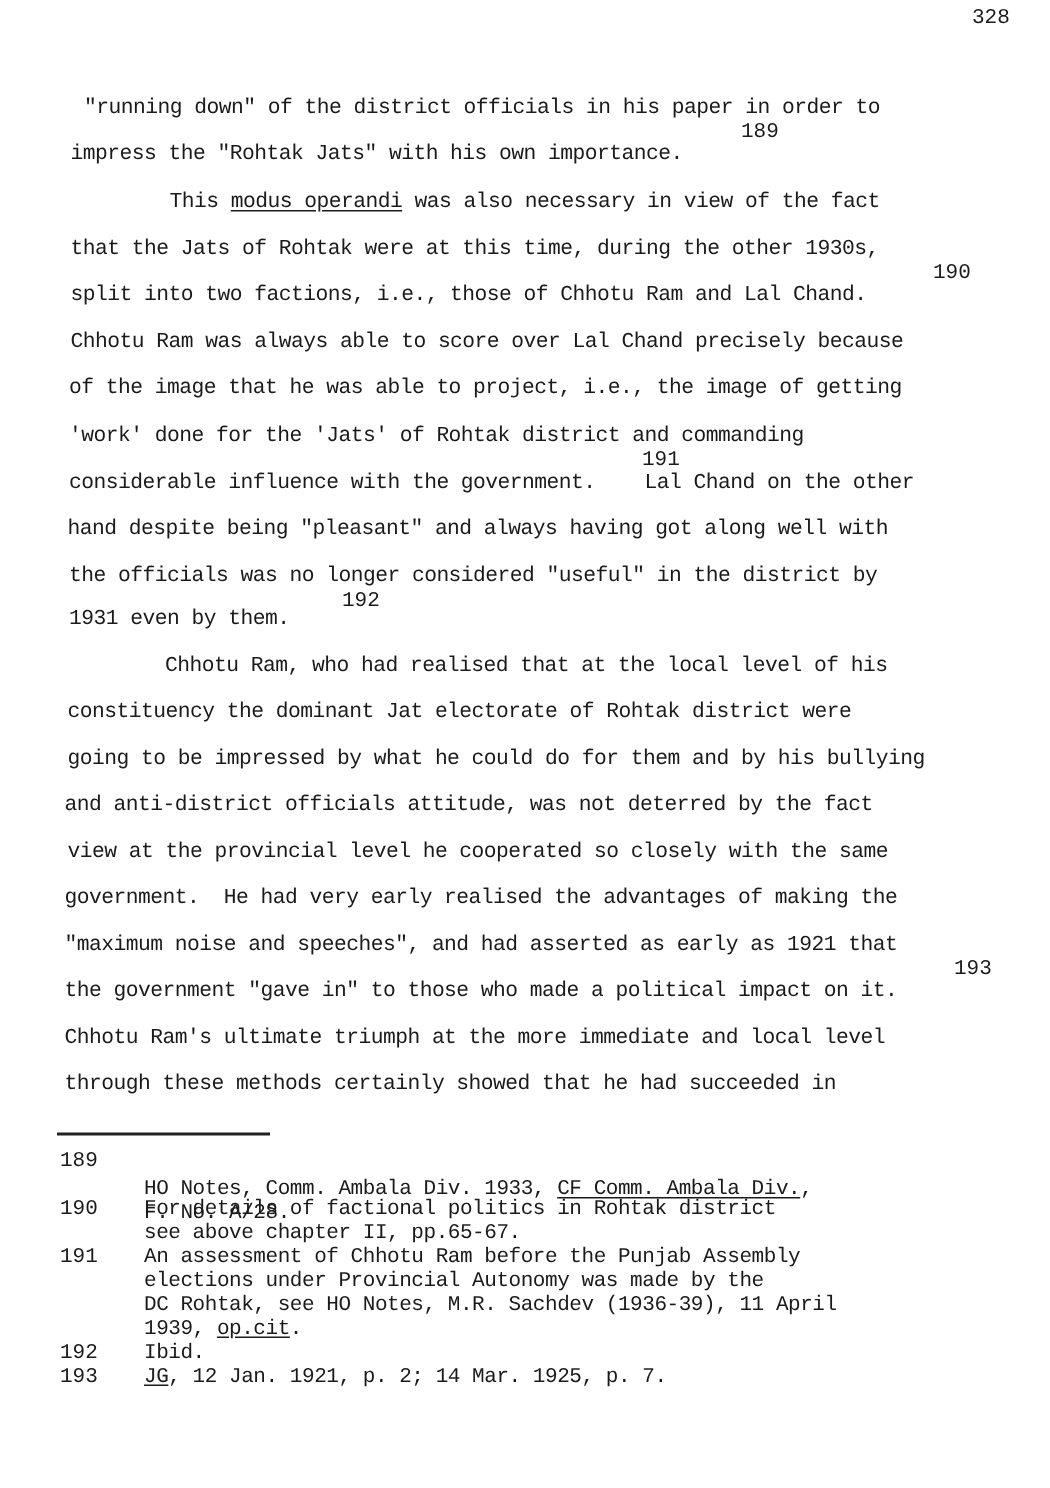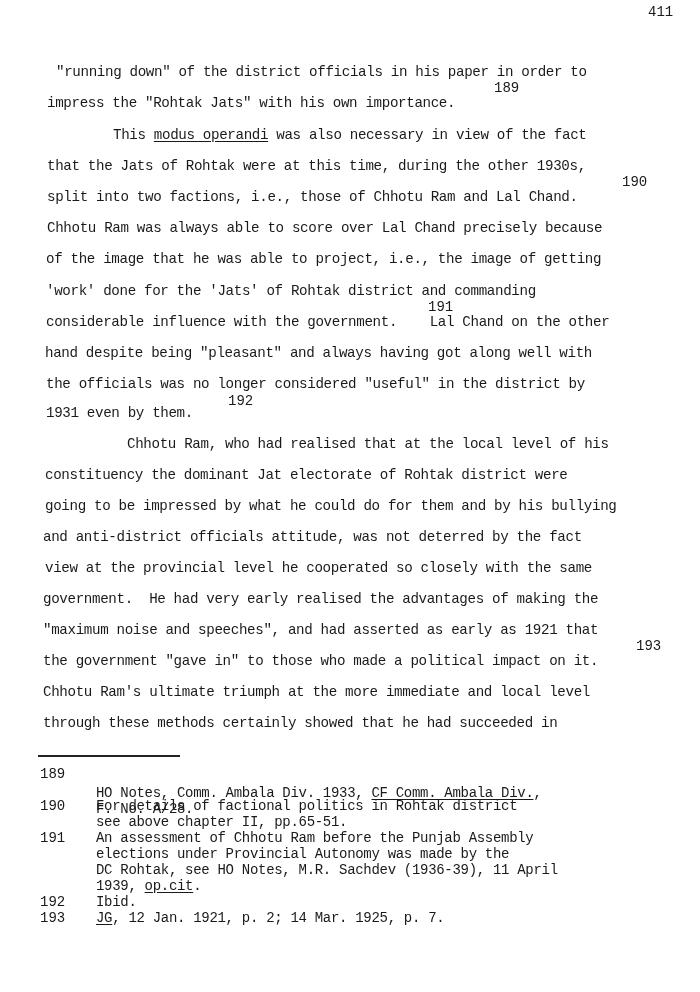--- a/index.html
+++ b/index.html
@@ -20,42 +20,42 @@
   .u { text-decoration: underline; text-underline-offset: 2px; }
   .rule {
     position: absolute; left: 38px; top: 755px; width: 142px; height: 2px; background: #222;
   }
   .fn-num { position: absolute; left: 40px; white-space: pre; font-size: 14px; }
   .fn-text { position: absolute; left: 96px; white-space: pre; font-size: 14px; letter-spacing: -0.3px; line-height: 16px; }
 </style>
 </head>
 <body>
 
-<div class="page-number">411</div>
+<div class="page-number">328</div>
 
 <div>
   <div class="line" style="left:56px; top:64px;">"running down" of the district officials in his paper in order to</div>
   <div class="sup" style="left:494px; top:80px;">189</div>
   <div class="line" style="left:47px; top:95px;">impress the "Rohtak Jats" with his own importance.</div>
 
   <div class="line" style="left:113px; top:127px;text-align:center;"><span>This </span><span class="u">modus operandi</span><span> was also necessary in view of the fact</span></div>
   <div class="line" style="left:47px; top:158px;">that the Jats of Rohtak were at this time, during the other 1930s,</div>
   <div class="sup" style="left:622px; top:174px;">190</div>
   <div class="line" style="left:47px; top:189px;">split into two factions, i.e., those of Chhotu Ram and Lal Chand.</div>
   <div class="line" style="left:47px; top:220px;">Chhotu Ram was always able to score over Lal Chand precisely because</div>
   <div class="line" style="left:46px; top:251px;">of the image that he was able to project, i.e., the image of getting</div>
   <div class="line" style="left:46px; top:283px;">'work' done for the 'Jats' of Rohtak district and commanding</div>
   <div class="sup" style="left:428px; top:299px;">191</div>
   <div class="line" style="left:46px; top:314px;">considerable influence with the government.    Lal Chand on the other</div>
   <div class="line" style="left:45px; top:345px;">hand despite being "pleasant" and always having got along well with</div>
   <div class="line" style="left:46px; top:376px;">the officials was no longer considered "useful" in the district by</div>
   <div class="sup" style="left:228px; top:393px;">192</div>
   <div class="line" style="left:46px; top:405px;">1931 even by them.</div>
 
-  <div class="line" style="left:110px; top:436px;margin-left:17px;">Chhotu Ram, who had realised that at the local level of his</div>
+  <div class="line" style="left:110px; top:436px;">Chhotu Ram, who had realised that at the local level of his</div>
   <div class="line" style="left:45px; top:467px;">constituency the dominant Jat electorate of Rohtak district were</div>
   <div class="line" style="left:45px; top:498px;">going to be impressed by what he could do for them and by his bullying</div>
   <div class="line" style="left:43px; top:529px;">and anti-district officials attitude, was not deterred by the fact</div>
   <div class="line" style="left:45px; top:560px;">view at the provincial level he cooperated so closely with the same</div>
   <div class="line" style="left:43px; top:591px;">government.  He had very early realised the advantages of making the</div>
   <div class="line" style="left:43px; top:622px;">"maximum noise and speeches", and had asserted as early as 1921 that</div>
   <div class="sup" style="left:636px; top:638px;">193</div>
   <div class="line" style="left:43px; top:653px;">the government "gave in" to those who made a political impact on it.</div>
   <div class="line" style="left:43px; top:684px;">Chhotu Ram's ultimate triumph at the more immediate and local level</div>
   <div class="line" style="left:43px; top:715px;">through these methods certainly showed that he had succeeded in</div>
@@ -63,21 +63,21 @@
 
 <div class="rule"></div>
 
 <div>
   <div class="fn-num" style="top:766px;">189</div>
   <div class="fn-text" style="top:766px;margin-top:19px;"><span>HO Notes, Comm. Ambala Div. 1933, </span><span class="u">CF Comm. Ambala Div.</span><span>,</span>
 <span>F. No. A/28.</span></div>
 
   <div class="fn-num" style="top:798px;">190</div>
   <div class="fn-text" style="top:798px;"><span>For details of factional politics in Rohtak district</span>
-<span>see above chapter II, pp.65-51.</span></div>
+<span>see above chapter II, pp.65-67.</span></div>
 
   <div class="fn-num" style="top:830px;">191</div>
   <div class="fn-text" style="top:830px;"><span>An assessment of Chhotu Ram before the Punjab Assembly</span>
 <span>elections under Provincial Autonomy was made by the</span>
 <span>DC Rohtak, see HO Notes, M.R. Sachdev (1936-39), 11 April</span>
 <span>1939, </span><span class="u">op.cit</span><span>.</span></div>
 
   <div class="fn-num" style="top:894px;">192</div>
   <div class="fn-text" style="top:894px;">Ibid.</div>
 

